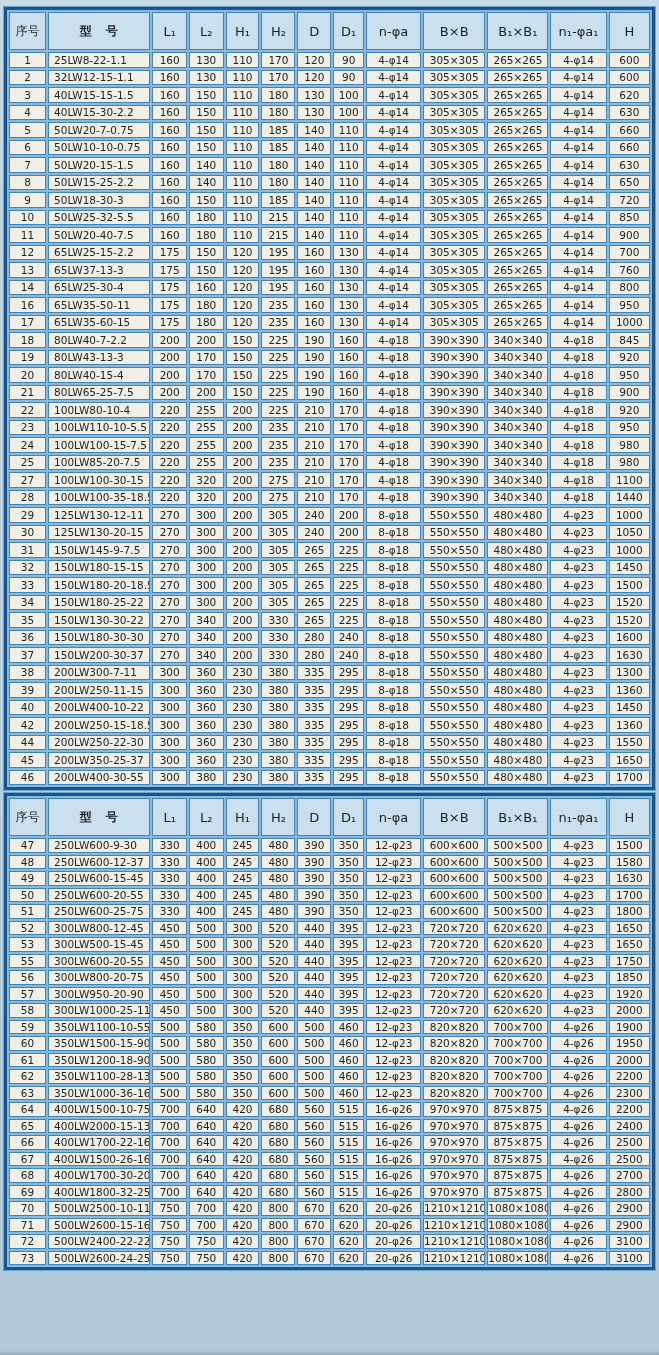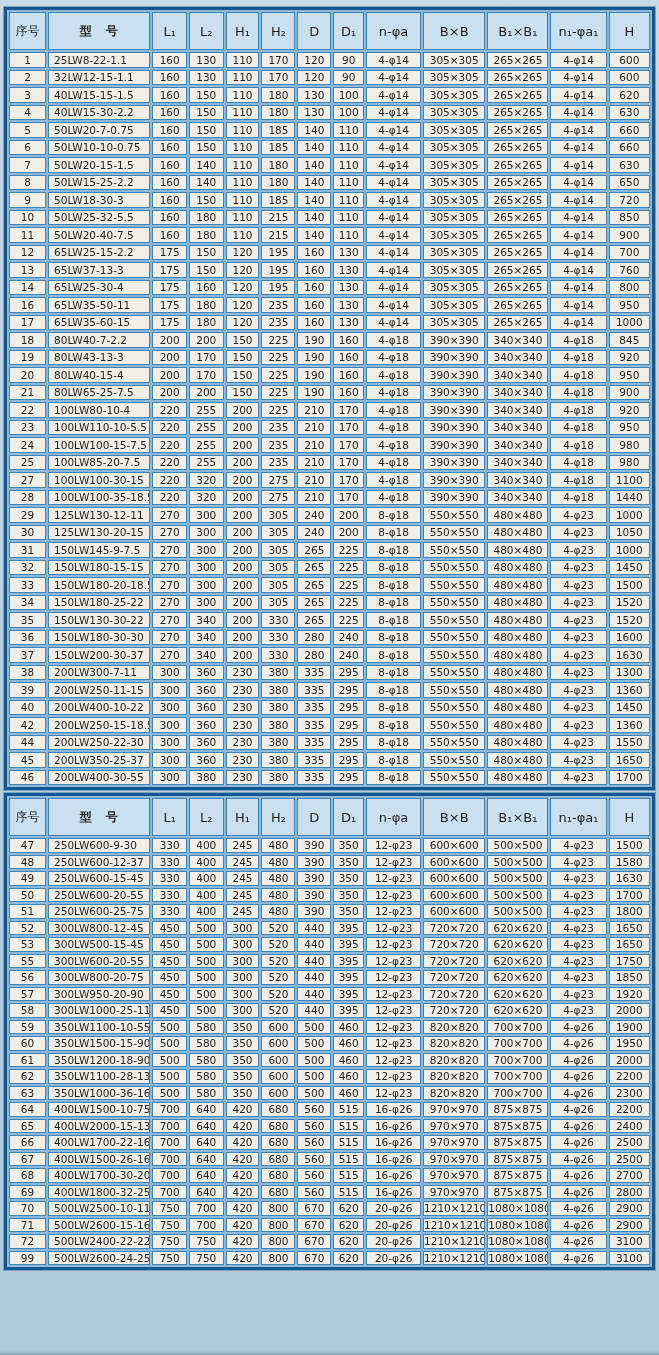--- a/index.html
+++ b/index.html
@@ -1123,21 +1123,21 @@
           <td>800</td>
           <td>670</td>
           <td>620</td>
           <td>20-φ26</td>
           <td>1210×1210</td>
           <td>1080×1080</td>
           <td>4-φ26</td>
           <td>3100</td>
         </tr>
         <tr>
-          <td>99</td>
+          <td>73</td>
           <td class="model-col">500LW2600-24-250</td>
           <td>750</td>
           <td>750</td>
           <td>420</td>
           <td>800</td>
           <td>670</td>
           <td>620</td>
           <td>20-φ26</td>
           <td>1210×1210</td>
           <td>1080×1080</td>

